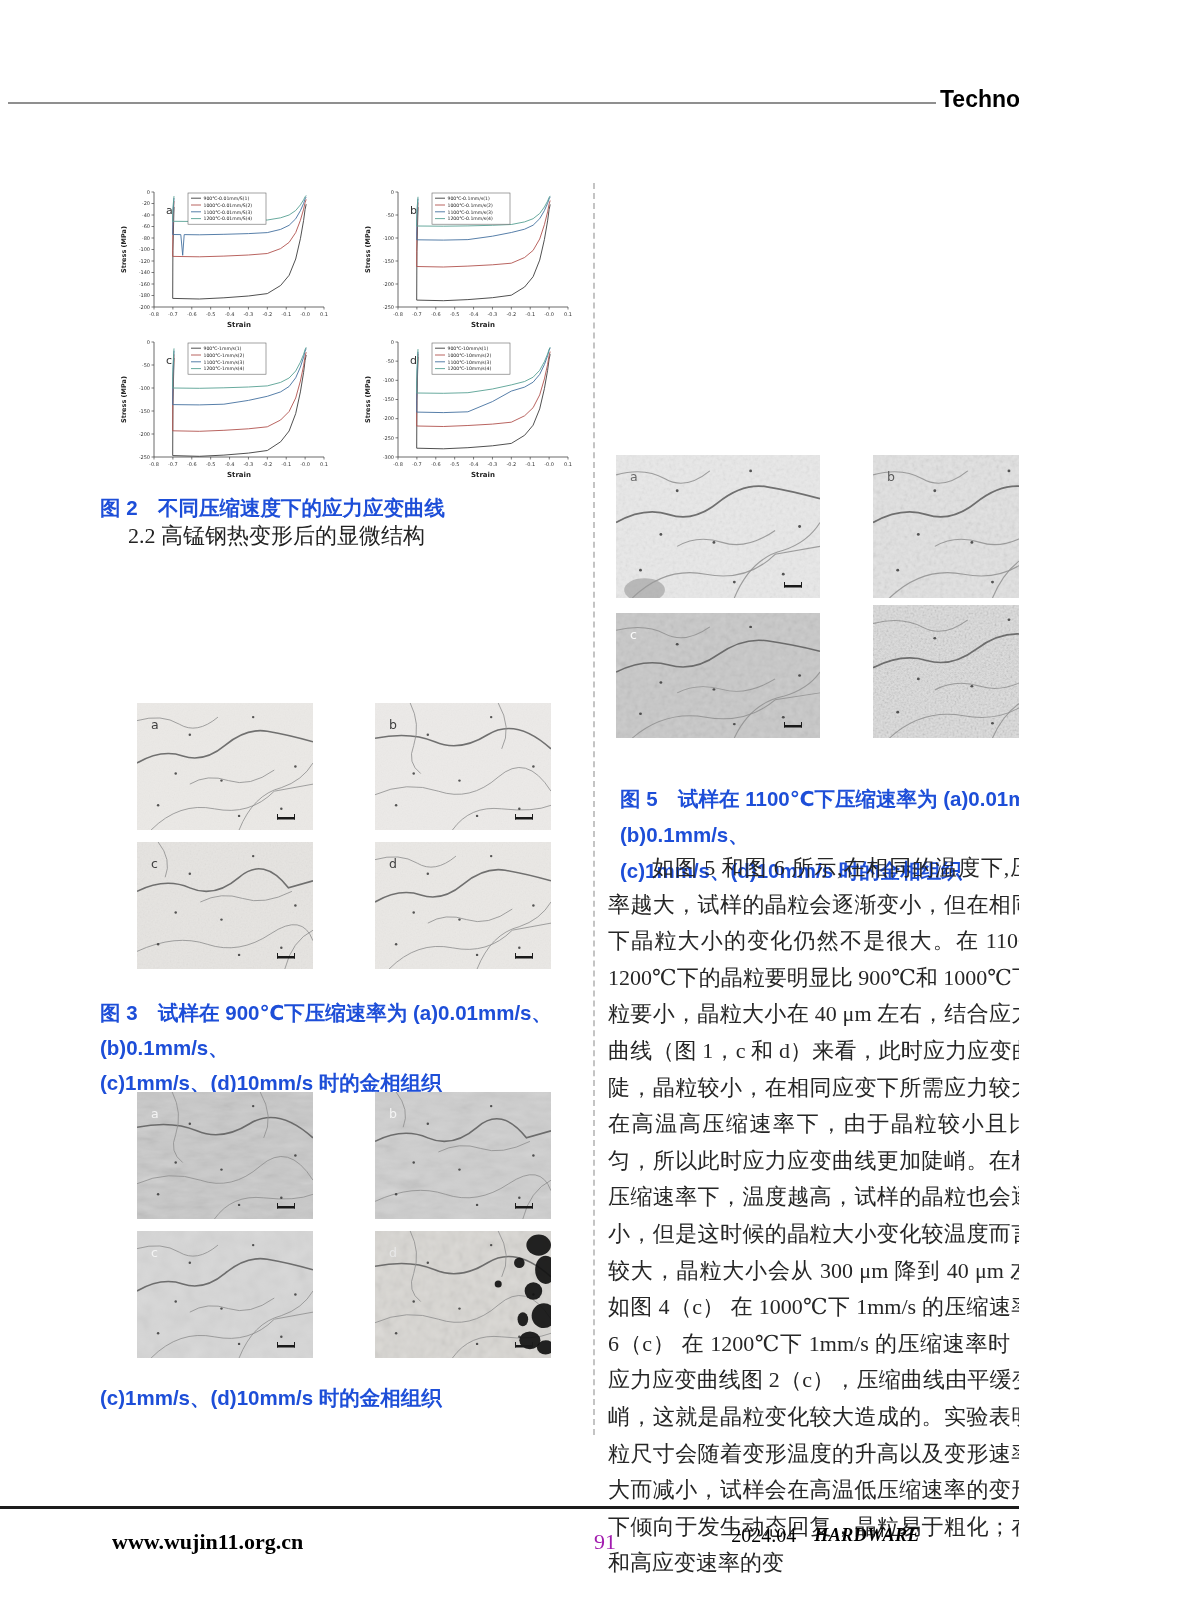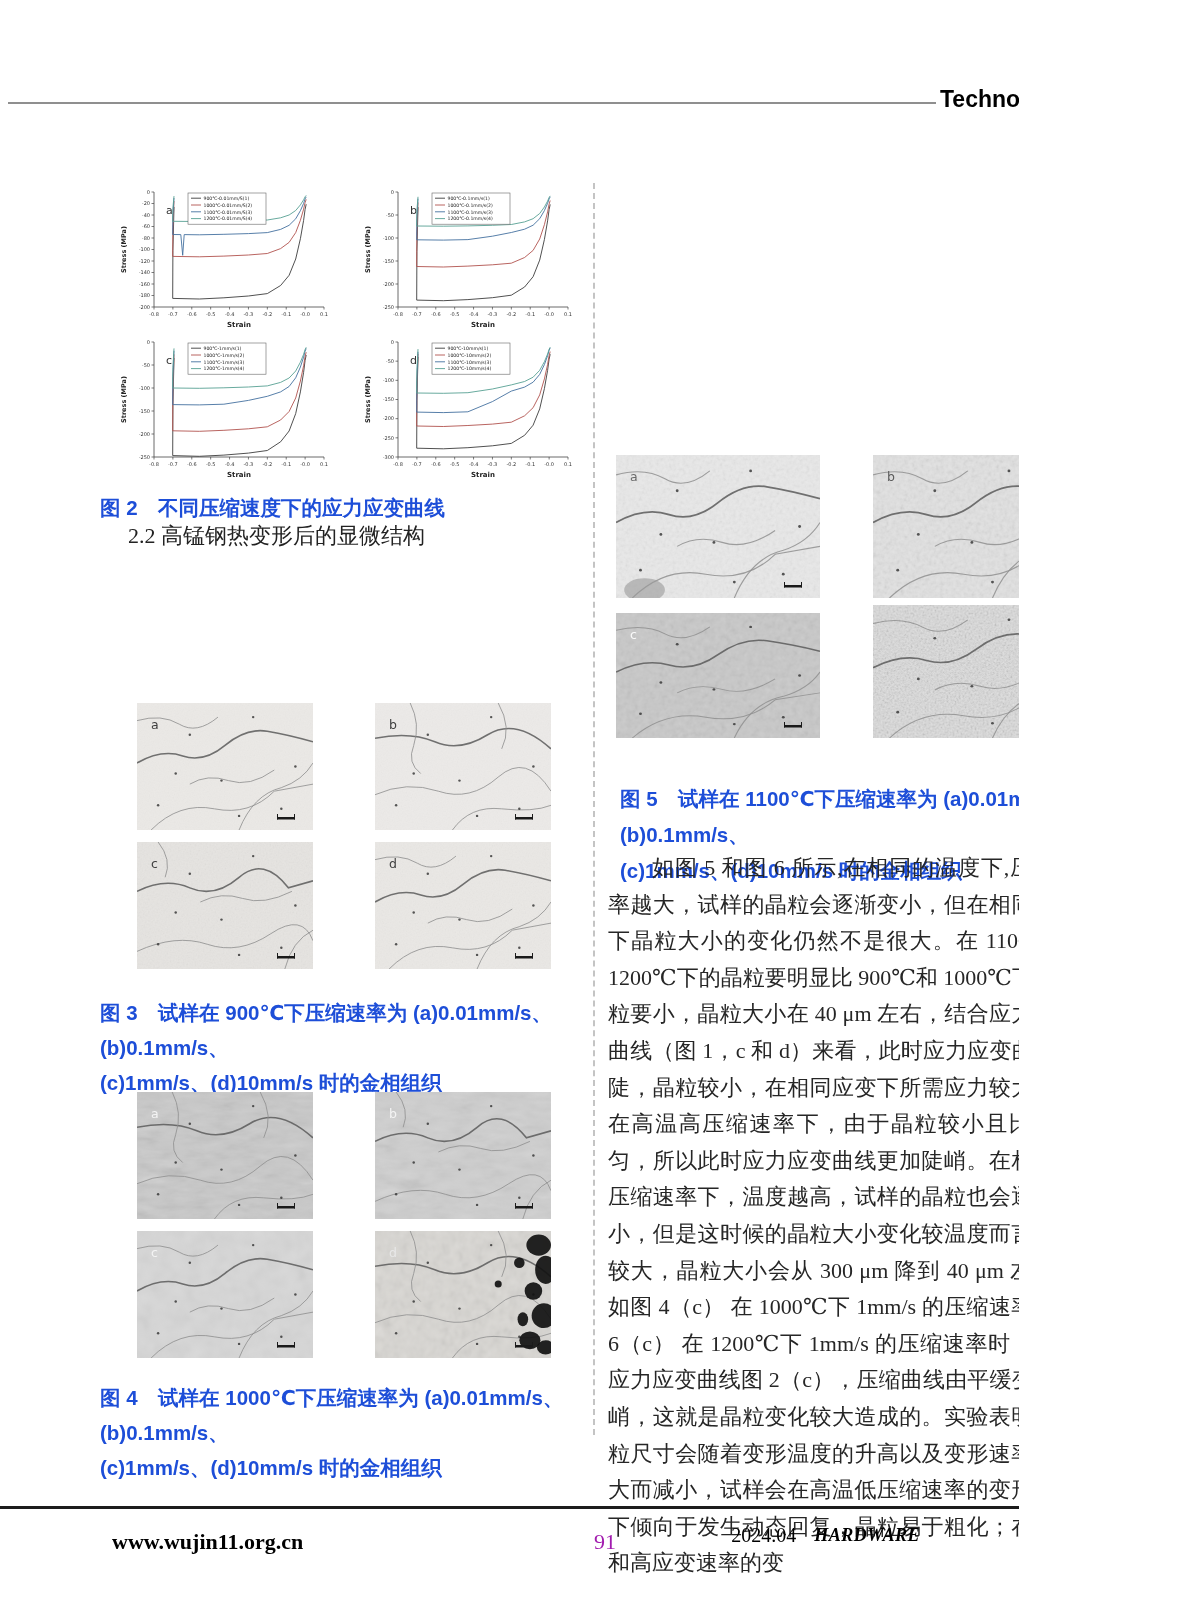--- a/index.html
+++ b/index.html
@@ -518,21 +518,20 @@
             <ellipse cx="82" cy="18" rx="3" ry="3" fill="#111" opacity="0.92"></ellipse>
             <ellipse cx="84" cy="50" rx="3" ry="4" fill="#111" opacity="0.92"></ellipse>
             <ellipse cx="70" cy="30" rx="2" ry="2" fill="#111" opacity="0.92"></ellipse>
           </g>
           <rect x="140" y="114" width="18" height="2.5" fill="#1a1a1a"></rect>
           <rect x="140" y="111" width="1" height="5.5" fill="#1a1a1a"></rect>
           <rect x="157" y="111" width="1" height="5.5" fill="#1a1a1a"></rect>
           <text x="14" y="26" font-size="12.5" fill="#e8e8e8" font-family="'DejaVu Sans',sans-serif">d</text>
         </svg></div>
     <div class="fig-caption" id="fig4-caption">
-      <div>图 4　试样在 1000℃下压缩速率为 (a)0.01mm/s、(b)0.1mm/s、</div>
       <div>(c)1mm/s、(d)10mm/s 时的金相组织</div>
     </div>
   </div>
 
   <div class="col-right">
 
     <div class="micro" id="f5a"><svg width="204" height="143" viewBox="0 0 204 143">
           <defs>
             <filter id="nz8" x="0%" y="0%" width="100%" height="100%">
               <feTurbulence type="fractalNoise" baseFrequency="0.3" numOctaves="2" stitchTiles="stitch"></feTurbulence>

